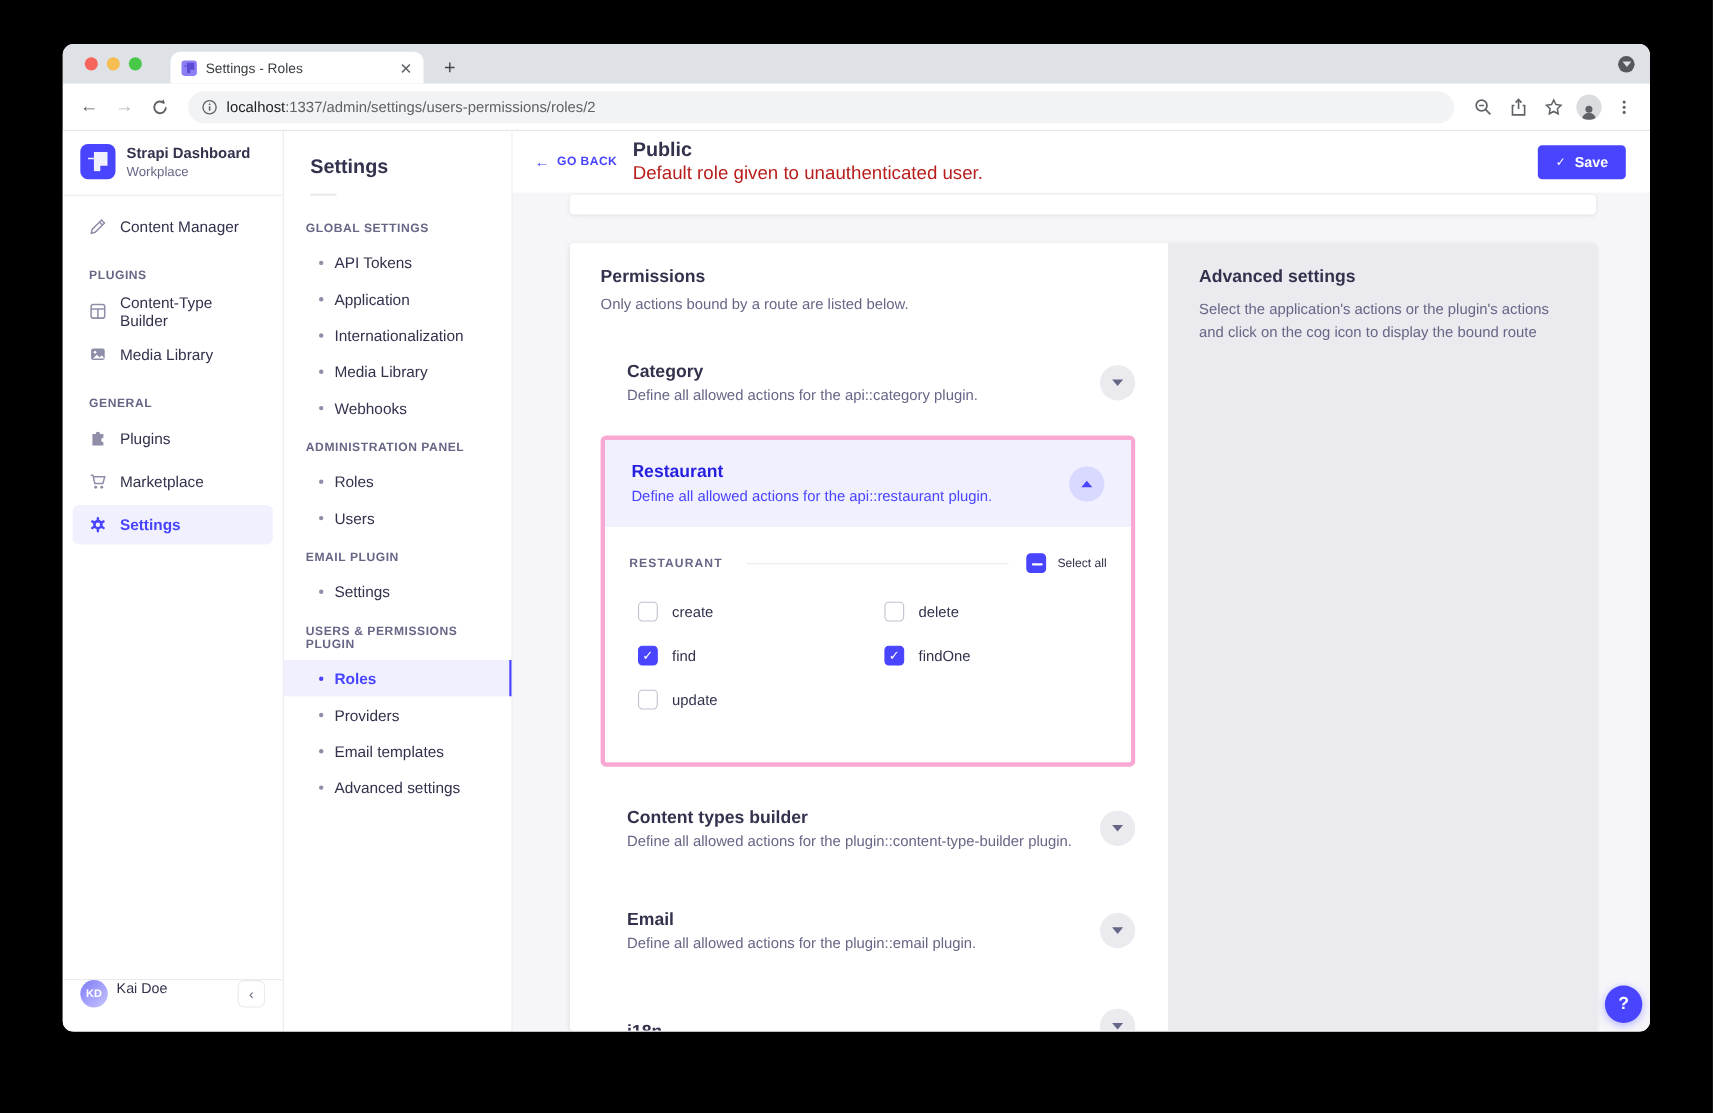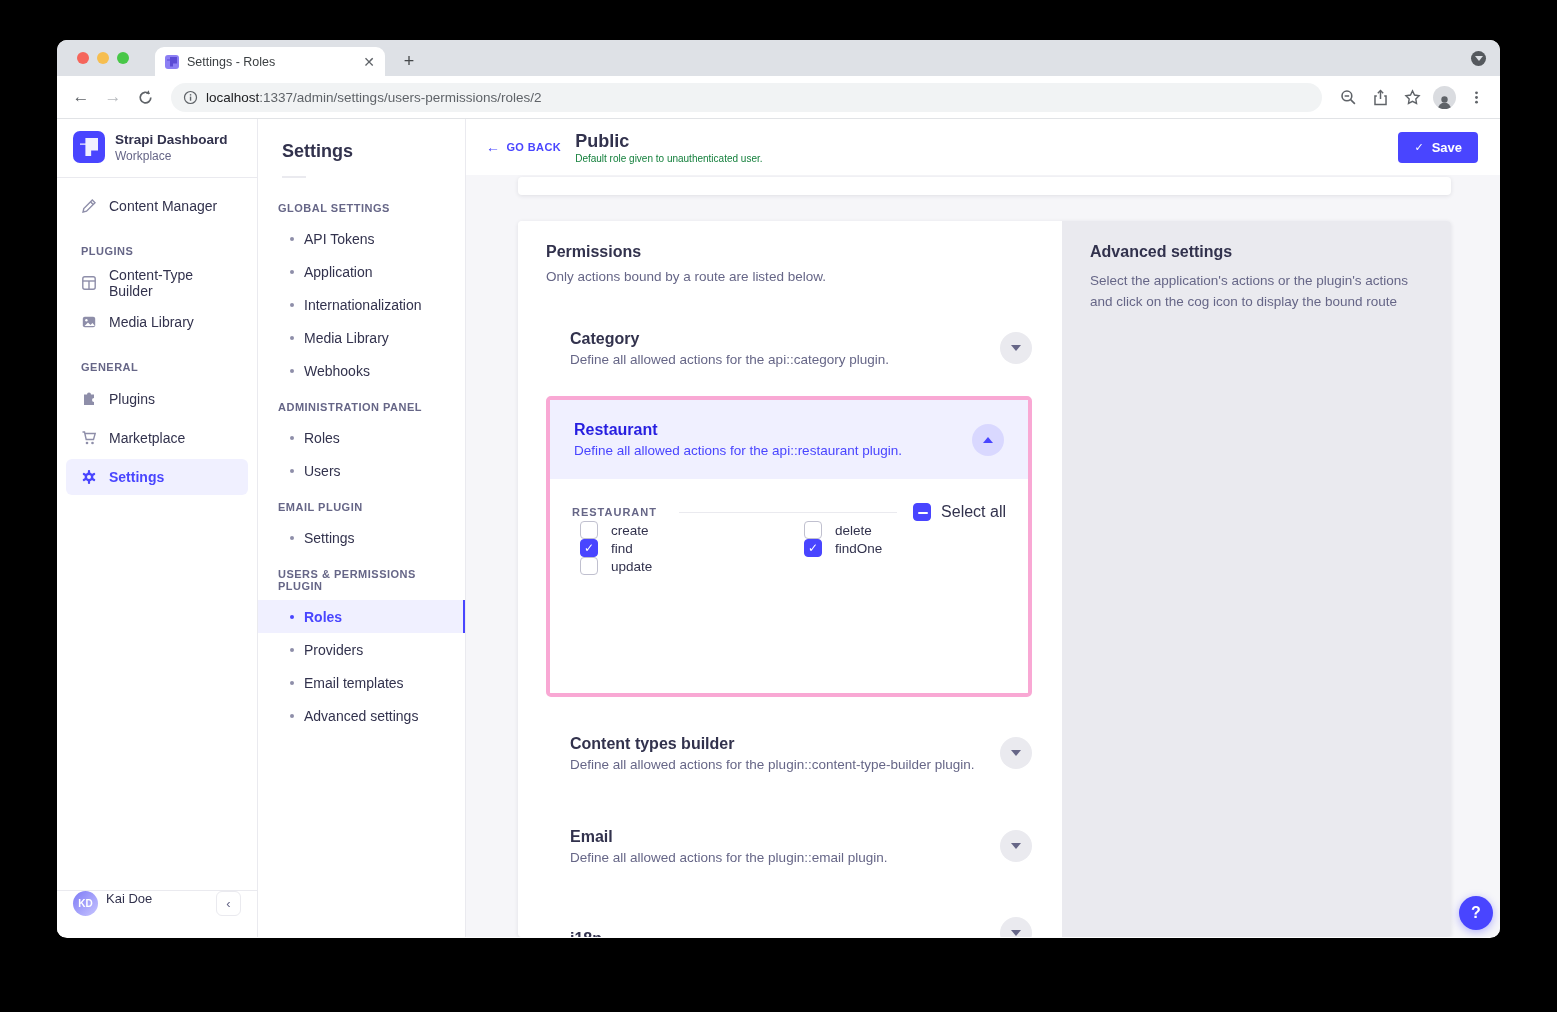--- a/index.html
+++ b/index.html
@@ -59,21 +59,21 @@
   .subnav-item .dot { position:absolute; left:32px; width:4px; height:4px; border-radius:50%; background:#8e8ea9; }
   .subnav-item.active { background:#f0f0ff; color:#4945ff; font-weight:bold; border-right:2px solid #4945ff; }
   .subnav-item.active .dot { background:#4945ff; }
 
   
   .main { flex:1; display:flex; flex-direction:column; min-width:0; }
   .main-header { height:56px; background:#fff; display:flex; align-items:center; padding:0 22px 0 20px; flex:none; }
   .goback { display:flex; align-items:center; gap:6px; color:#4945ff; font-size:11px; font-weight:bold; letter-spacing:.4px; margin-right:14px; white-space:nowrap; }
   .goback .arr { font-size:14px; font-weight:normal; }
   .role-title { font-size:18px; font-weight:bold; color:#32324d; line-height:20px; }
-  .role-sub { font-size:10px; color:#15803d; margin-top:2px; }
+  .role-sub { font-size:17px; color:#b91c1c; margin-top:2px; }
   .spacer { flex:1; }
   .save-btn { display:flex; align-items:center; gap:8px; background:#4945ff; color:#fff; font-size:13px; font-weight:bold; border-radius:4px; padding:8px 16px; }
   .save-btn .chk { font-size:11px; }
 
   .scroll { flex:1; overflow:hidden; padding-left:52px; }
   .sliver-card { width:933px; height:18px; margin-top:2px; background:#fff; border-radius:4px; box-shadow:0 1px 4px rgba(33,33,52,.1); }
   .panels { display:flex; width:933px; margin-top:26px; height:716px; border-radius:4px; box-shadow:0 1px 4px rgba(33,33,52,.1); overflow:hidden; }
   .perm-panel { width:544px; background:#fff; padding:22px 30px 0 28px; flex:none; }
   .adv-panel { width:389px; background:#eaeaef; padding:22px 30px 0 28px; flex:none; }
   .panel-h { font-size:16px; font-weight:bold; color:#32324d; }
@@ -95,22 +95,22 @@
   .acc-open-desc { font-size:13.5px; color:#4945ff; margin-top:4px; }
   .acc-body { background:#fff; padding:24px 22px 40px; height:214px; }
   .selall-row { display:flex; align-items:center; }
   .grp-label { font-size:11px; font-weight:bold; letter-spacing:1px; color:#666687; white-space:nowrap; }
   .grp-line { flex:1; height:1px; background:#eaeaef; margin:0 16px 0 22px; }
   .cb { width:18px; height:18px; border-radius:4px; border:1px solid #c0c0cf; background:#fff; flex:none; position:relative; }
   .cb.ind { background:#4945ff; border-color:#4945ff; }
   .cb.ind::after { content:""; position:absolute; left:4px; top:7.5px; width:10px; height:2.5px; border-radius:1px; background:#fff; }
   .cb.on { background:#4945ff; border-color:#4945ff; }
   .cb.on::after { content:"✓"; position:absolute; left:0; top:0; width:100%; height:100%; color:#fff; font-size:12px; font-weight:bold; display:flex; align-items:center; justify-content:center; }
-  .selall-label { font-size:16px; color:#32324d; margin-left:10px; }
-  .cb-grid { display:grid; grid-template-columns:224px 224px; padding-left:8px; }
+  .selall-label { font-size:11px; color:#32324d; margin-left:10px; }
+  .cb-grid { display:grid; grid-template-columns:224px 224px; row-gap:22px; margin-top:26px; padding-left:8px; }
   .cb-item { display:flex; align-items:center; gap:13px; font-size:13.5px; color:#32324d; height:18px; }
 
   .help-fab { position:absolute; right:7px; bottom:8px; width:34px; height:34px; border-radius:50%; background:#4945ff; color:#fff; font-size:16px; font-weight:bold; display:flex; align-items:center; justify-content:center; box-shadow:0 2px 8px rgba(73,69,255,.4); }
 </style>
 </head>
 <body>
 
 <div class="window">
 
   <div class="tabstrip">

